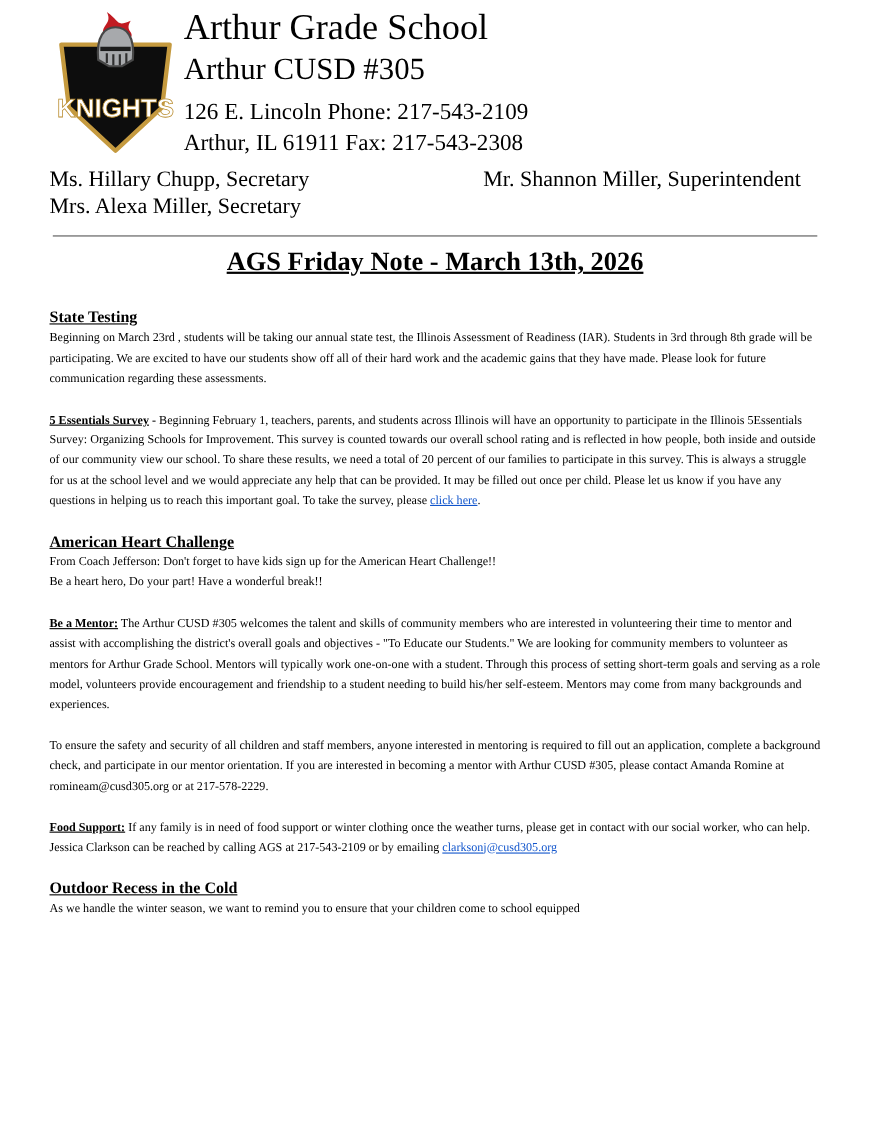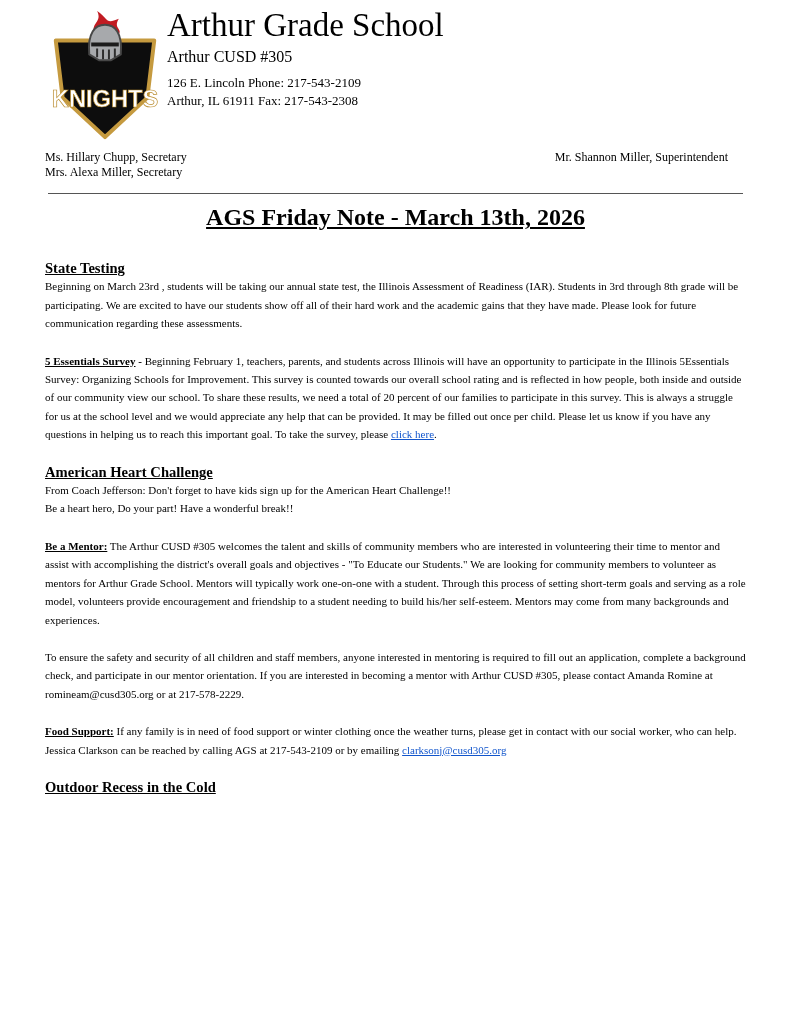--- a/index.html
+++ b/index.html
@@ -4,24 +4,24 @@
 <title>Arthur Grade School</title>
 <style>
   html,body{margin:0;padding:0;}
   body{background:#ffffff;}
   .page{width:791px;height:1024px;background:#fff;font-family:"Liberation Serif","DejaVu Serif",serif;color:#000;overflow:hidden;}
   .inner{padding:5px 45px 0 45px;}
   .header{display:flex;align-items:flex-start;}
   .logo{width:122px;flex:0 0 122px;padding-top:4px;}
   .header-text{flex:1;text-align:left;}
   .school-name{font-size:33px;line-height:1.12;margin-top:2px;}
-  .district{font-size:16px;line-height:1.15;margin-top:4px;}
-  .contact{font-size:13px;line-height:1.32;}
+  .district{font-size:28px;line-height:1.15;margin-top:4px;}
+  .contact{font-size:21px;line-height:1.32;}
   .contact.first{margin-top:8px;}
-  .staff-row{display:flex;justify-content:space-between;font-size:12px;line-height:1.25;margin-top:5px;padding-right:18px;}
+  .staff-row{display:flex;justify-content:space-between;font-size:20px;line-height:1.25;margin-top:5px;padding-right:18px;}
   .staff-col div{white-space:nowrap;}
   .divider{border:none;border-top:1px solid #555;margin:13px 3px 10px 3px;}
   .note-title{text-align:center;font-weight:bold;font-size:24px;text-decoration:underline;margin:6px 0 28px 0;}
   .section{margin-bottom:19px;}
   .sec-heading{font-size:14.6px;line-height:18.4px;margin-top:12px;}
   .body{font-size:11px;line-height:18.4px;}
   .hul{font-weight:bold;text-decoration:underline;}
   .b{font-weight:bold;}
   .link{color:#1155cc;text-decoration:underline;cursor:pointer;}
 </style>
@@ -86,16 +86,17 @@
     <div class="section">
       <div class="body">To ensure the safety and security of all children and staff members, anyone interested in mentoring is required to fill out an application, complete a background check, and participate in our mentor orientation. If you are interested in becoming a mentor with Arthur CUSD #305, please contact Amanda Romine at romineam@cusd305.org or at 217-578-2229.</div>
     </div>
 
     <div class="section">
       <div class="body"><span class="hul">Food Support:</span><span> If any family is in need of food support or winter clothing once the weather turns, please get in contact with our social worker, who can help.  Jessica Clarkson can be reached by calling AGS at 217-543-2109 or by emailing </span><a class="link">clarksonj@cusd305.org</a></div>
     </div>
 
     <div class="section">
       <div class="sec-heading"><span class="hul">Outdoor Recess in the Cold</span></div>
+      <div class="body">As we handle the winter season, we want to remind you to ensure that your children come to school equipped</div>
     </div>
 
   </div>
 </div>
 
 </body></html>

